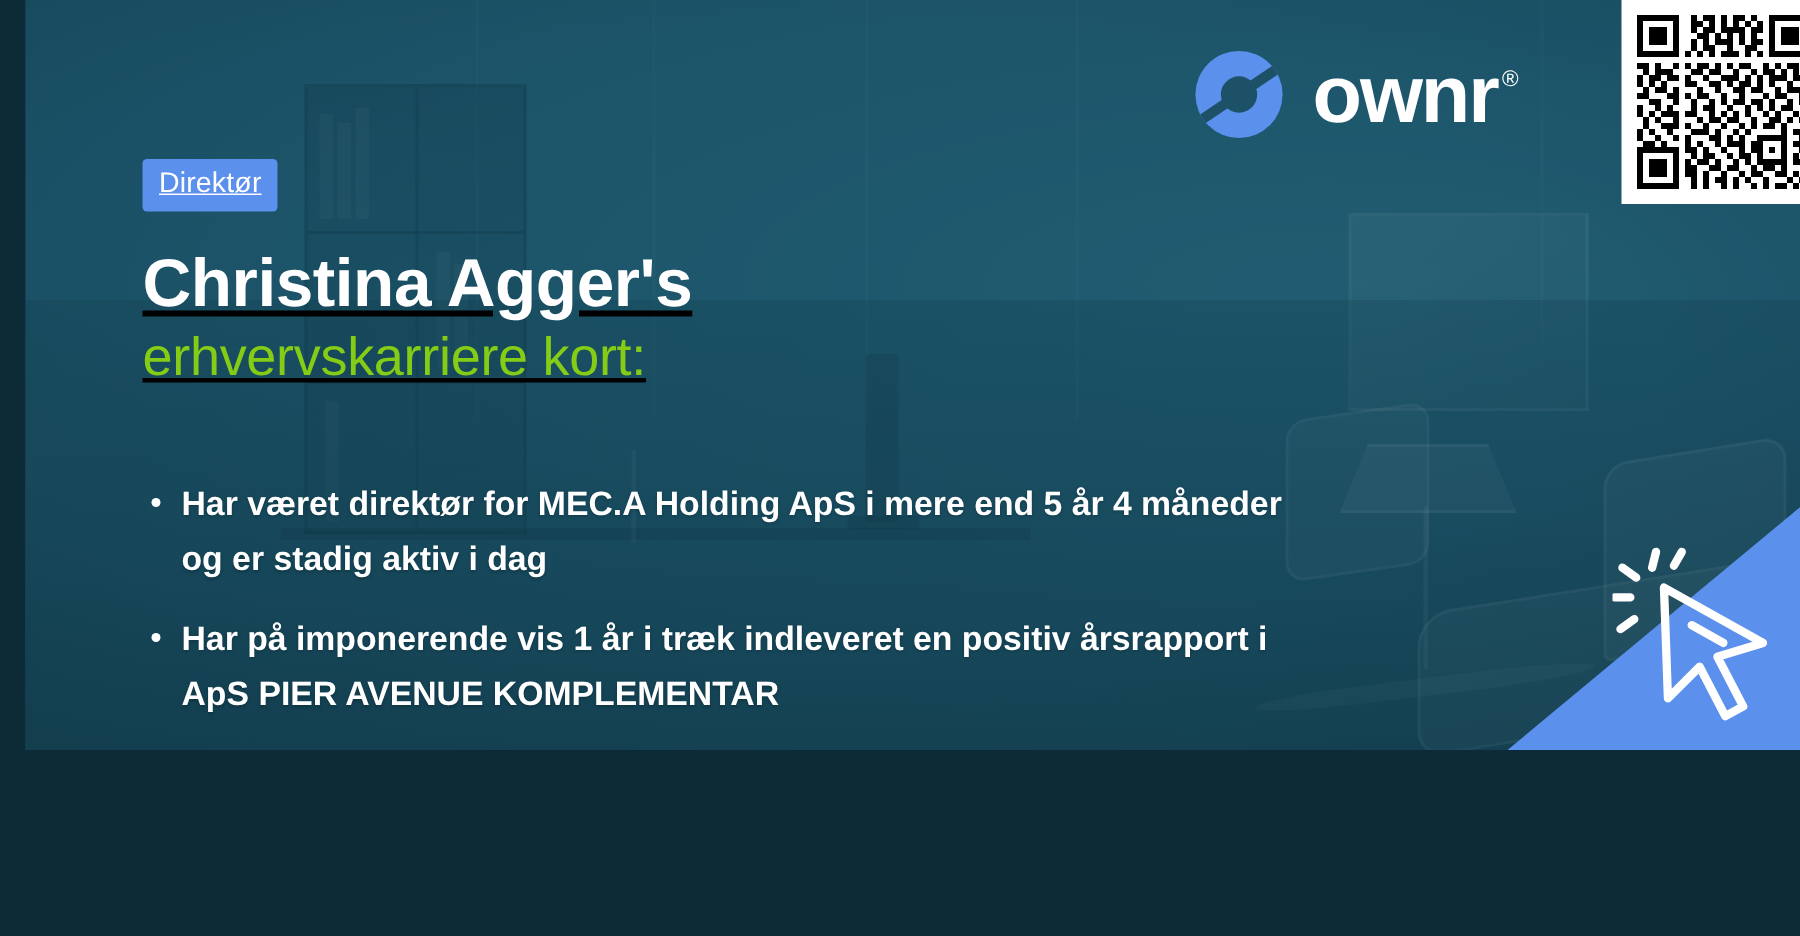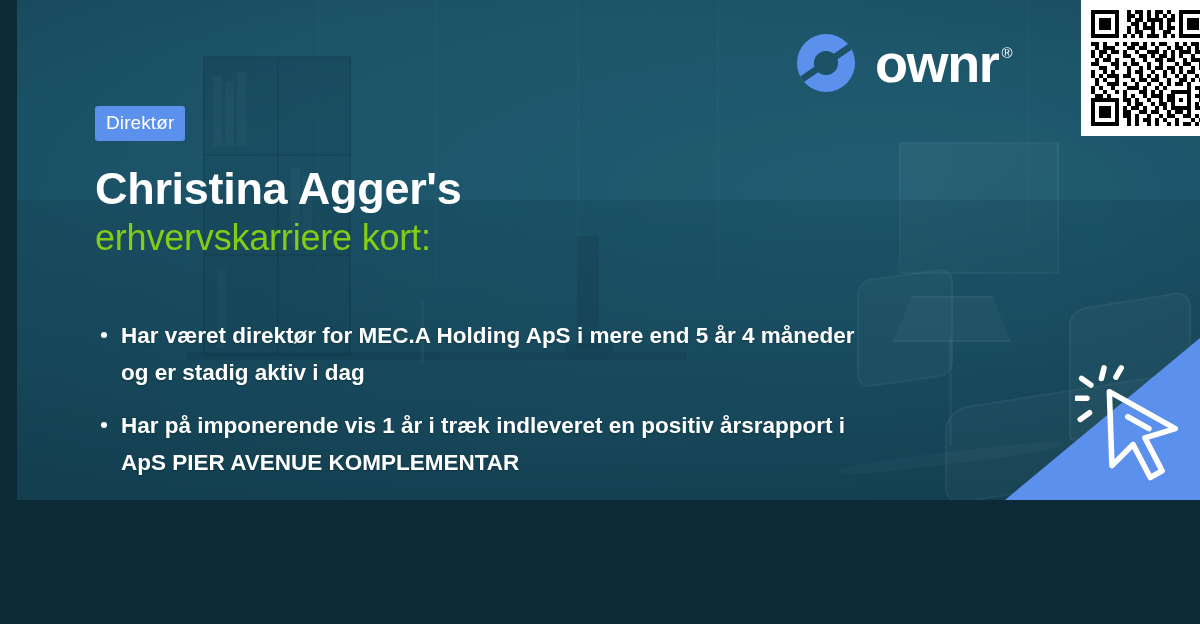--- a/index.html
+++ b/index.html
@@ -104,23 +104,24 @@
 
   .badge {
     display:inline-block;
     background:#5b90ec;
     color:#ffffff;
     font-size:19px;
     line-height:1;
     padding:7px 11px 9px 11px;
     border-radius:3px;
     letter-spacing:.1px;
-  }
-
-  .title-block { margin-top:22px; }
+    text-decoration:underline;
+  }
+
+  .title-block { margin-top:22px;text-decoration:underline; }
   .title-main {
     color:#ffffff;
     font-size:45px;
     font-weight:bold;
     line-height:1.16;
     letter-spacing:-.3px;
   }
   .title-sub {
     color:#84cc16;
     font-size:36px;

